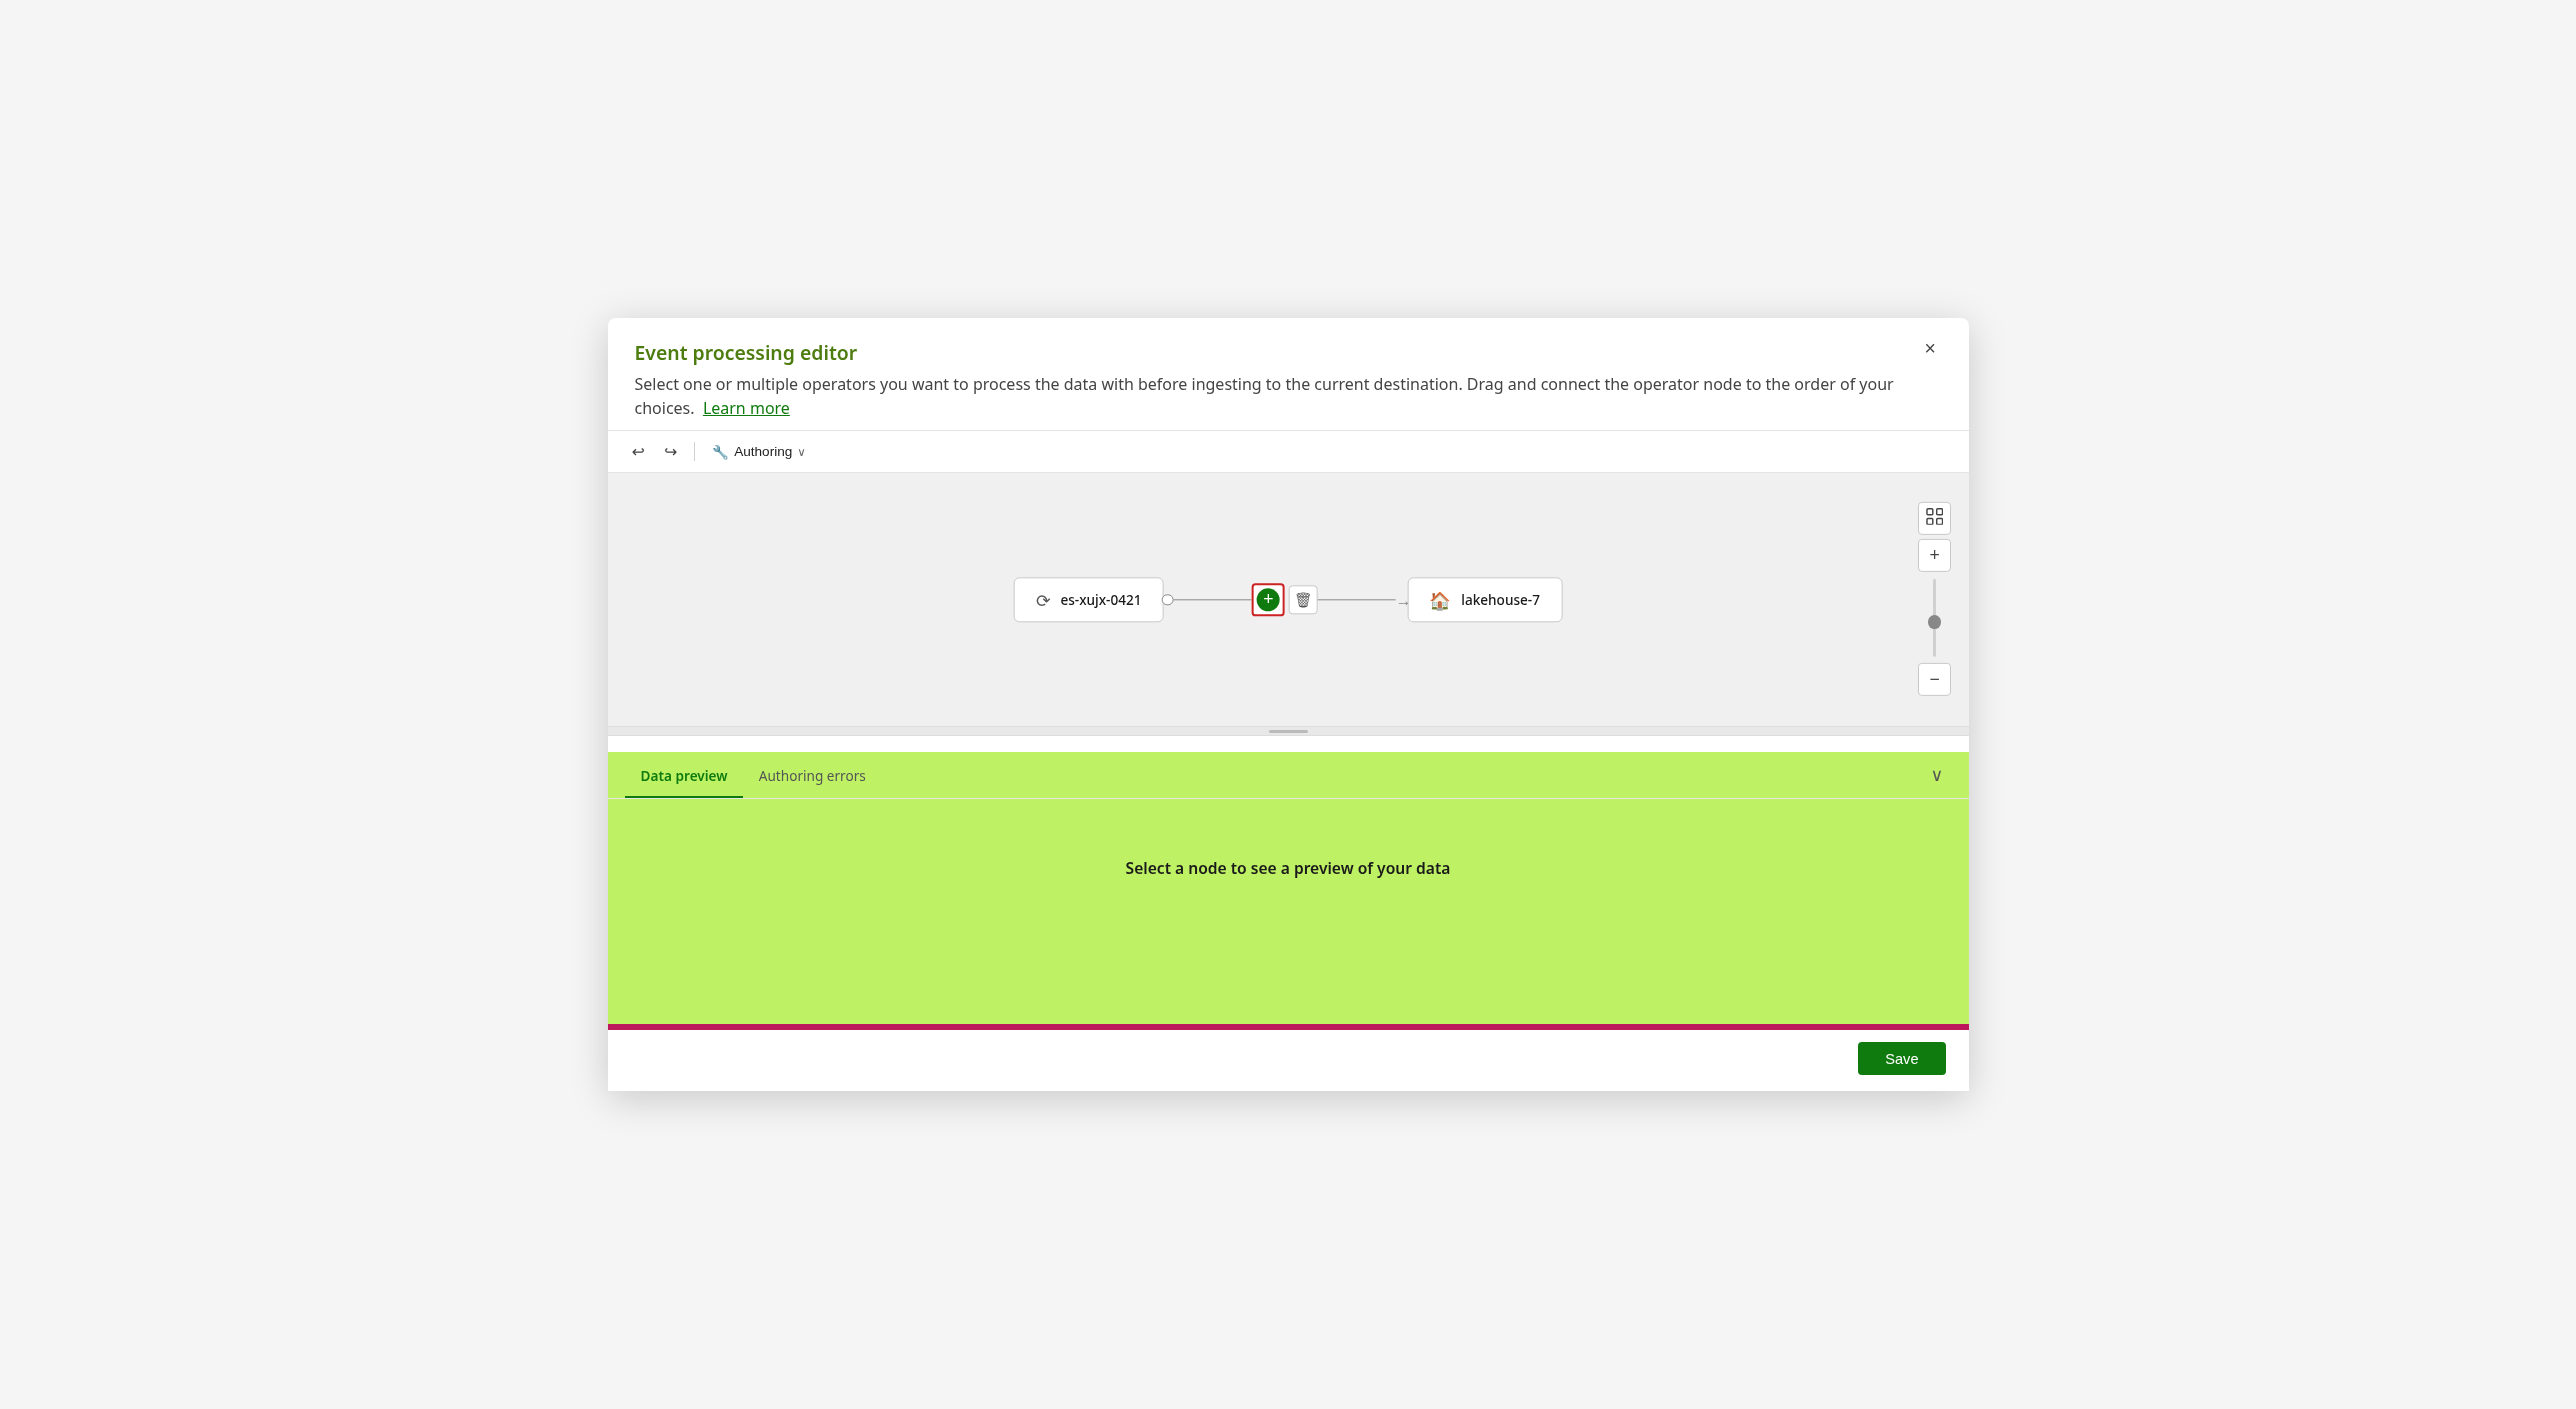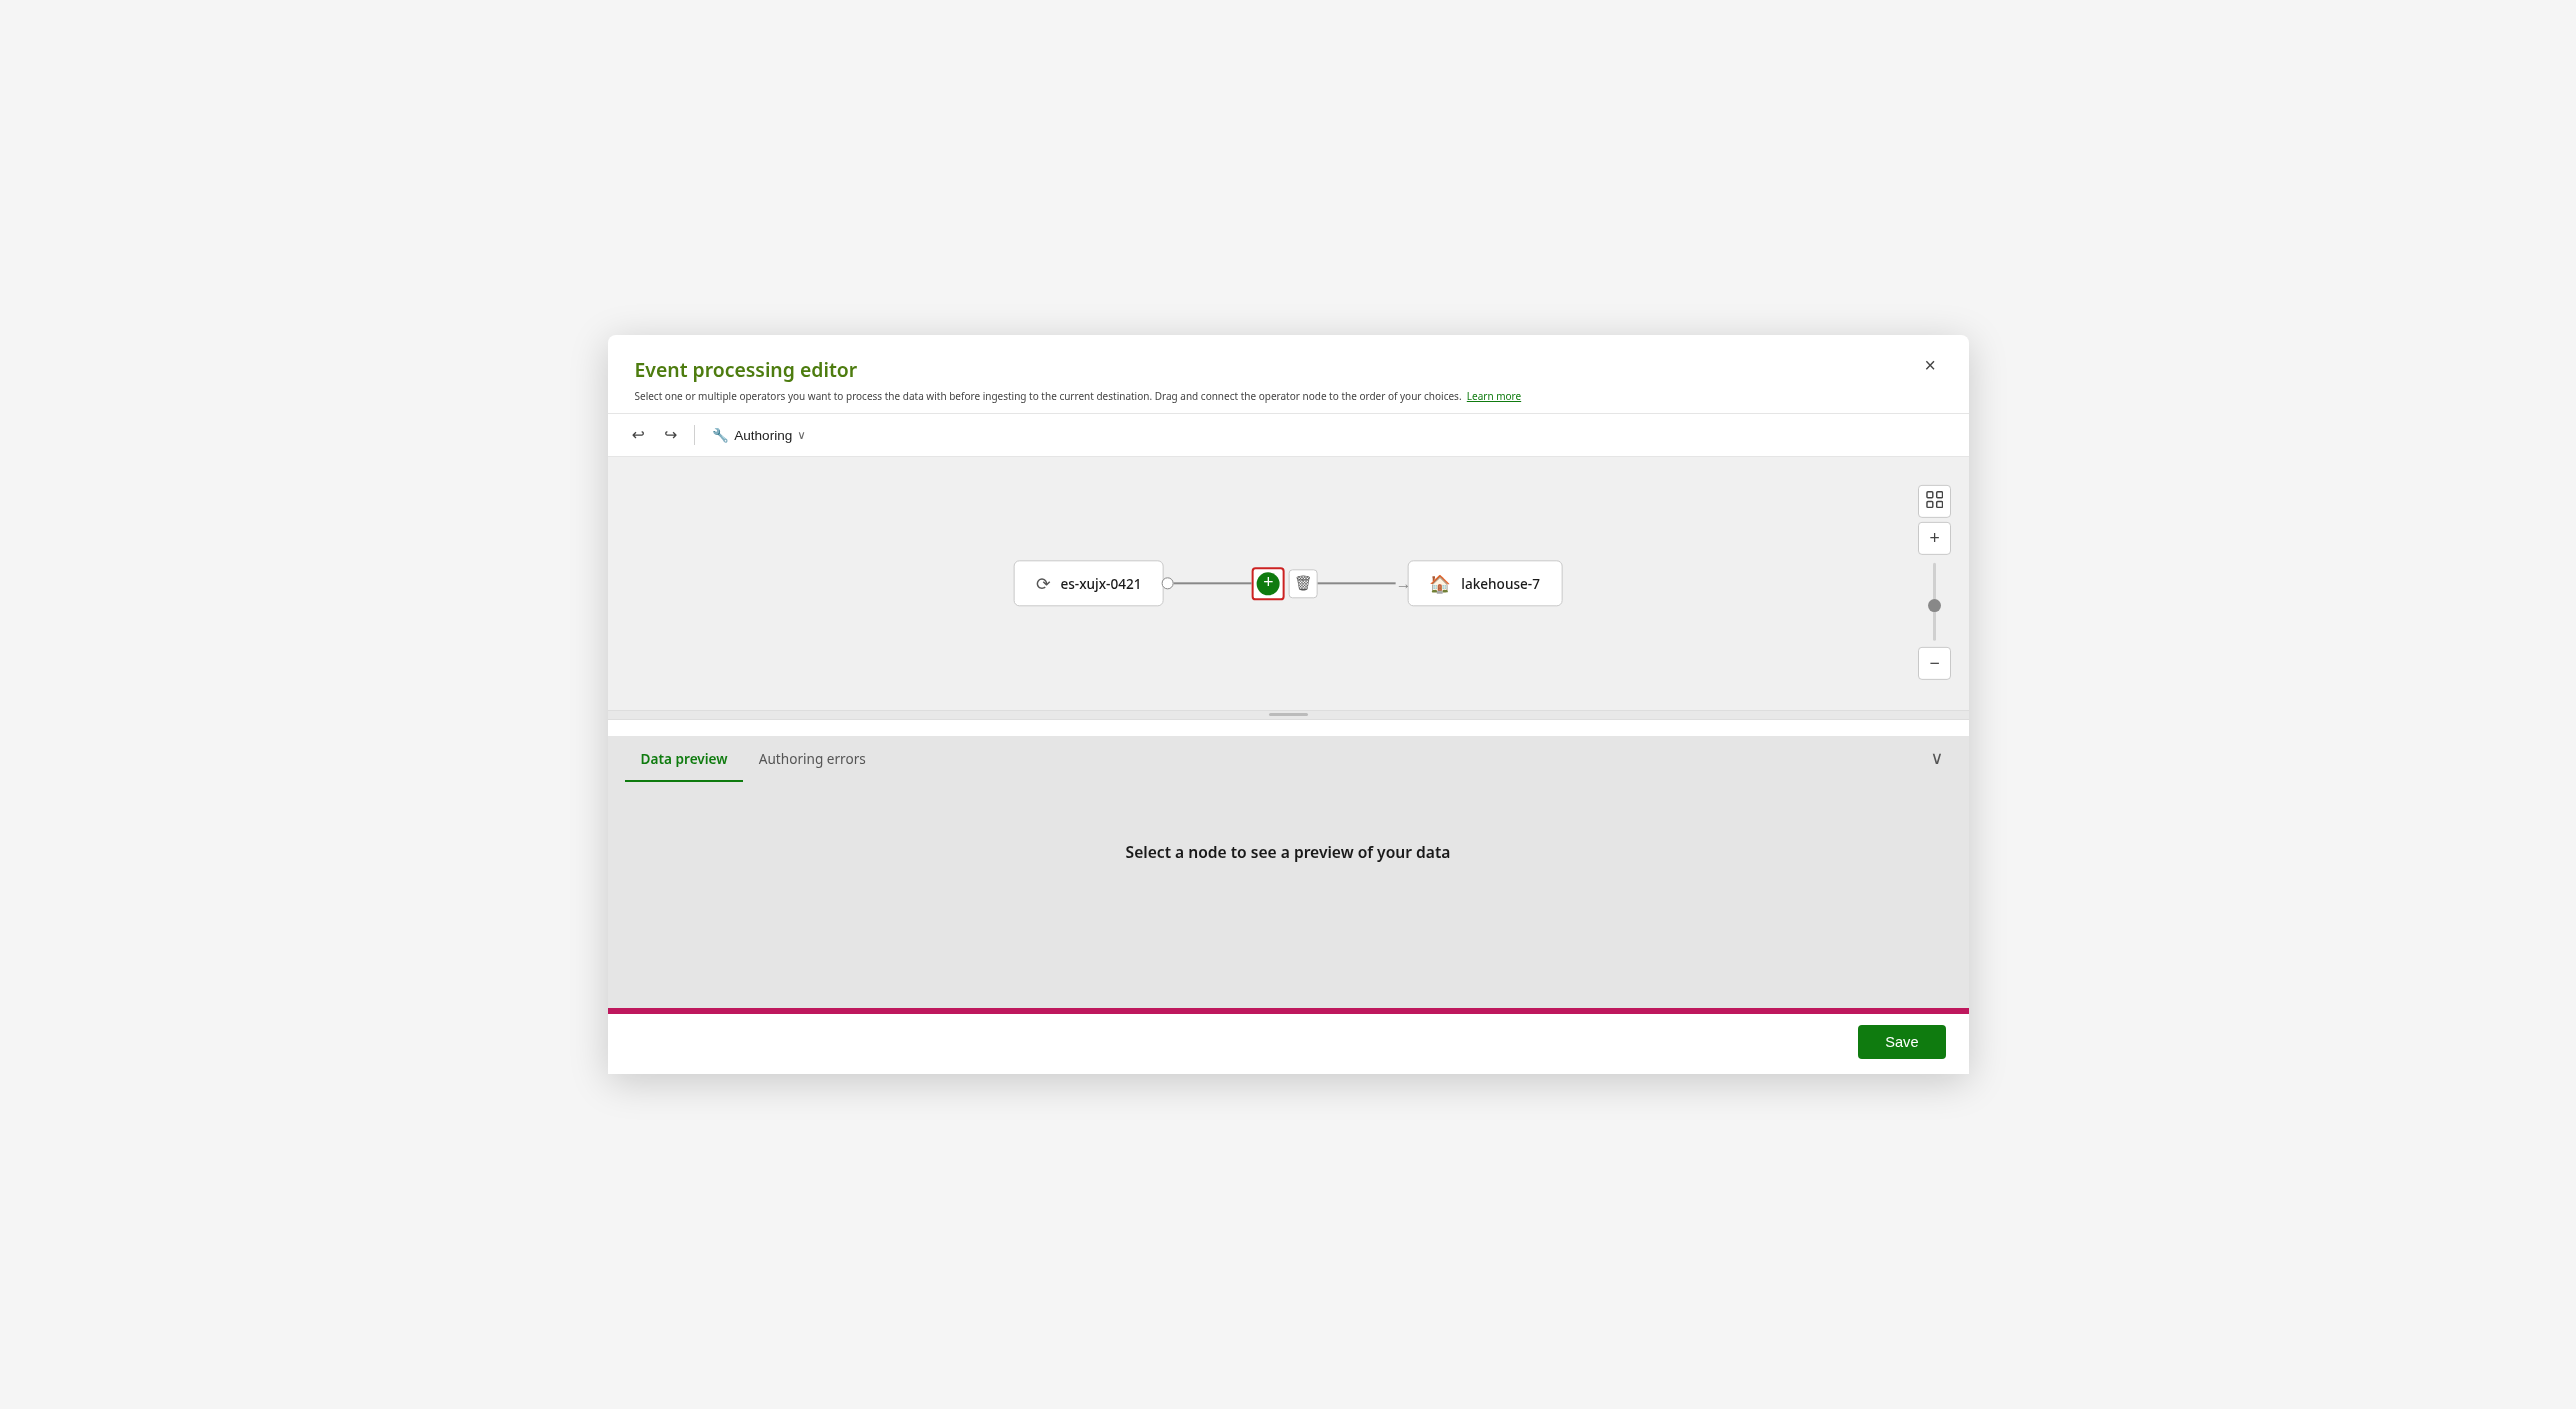--- a/index.html
+++ b/index.html
@@ -25,21 +25,21 @@
       padding: 21.4px 27px 9.7px 27px;
     }
     .modal-title-section {}
     .modal-title {
       font-size: 19.4px;
       font-weight: 600;
       color: #4d7c0f;
       margin-bottom: 5.8px;
     }
     .modal-subtitle {
-      font-size: 10px;
+      font-size: 16px;
       color: #444;
       line-height: 1.5;
     }
     .modal-subtitle a {
       color: #0f7b0f;
       text-decoration: underline;
       cursor: pointer;
     }
     .close-btn {
       background: none;
@@ -269,21 +269,21 @@
     }
     .resize-handle-bar {
       width: 39px;
       height: 2.9px;
       background: #bbb;
       border-radius: 1.9px;
     }
 
     
     .bottom-panel {
-      background: #e5e5e5;
+      background: #bef264;
       min-height: 272px;
       margin-top: 16px;
     }
     .tabs-bar {
       display: flex;
       align-items: center;
       justify-content: space-between;
       border-bottom: 1px solid #e5e5e5;
       padding: 0 17.5px;
     }

